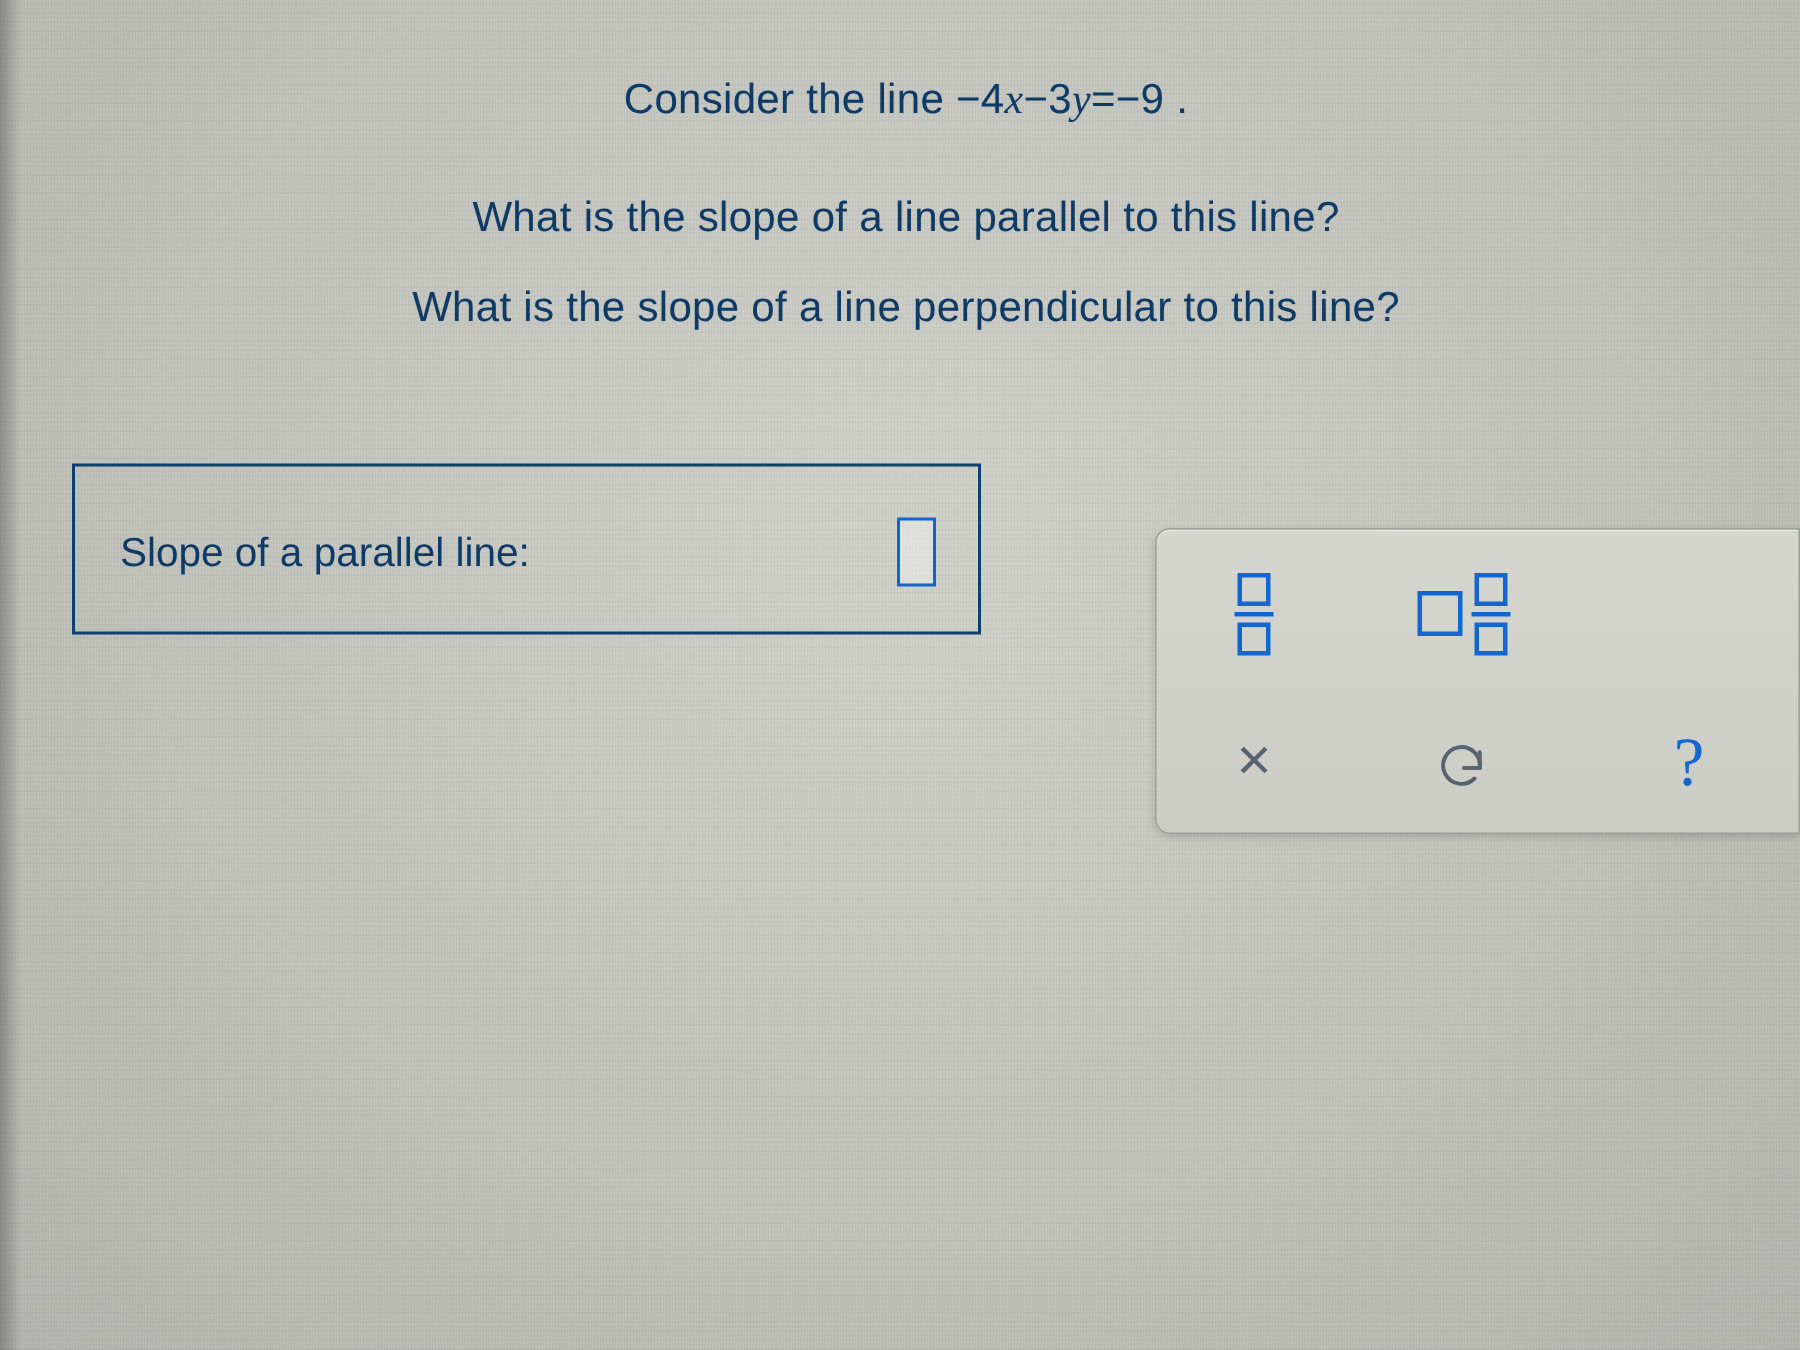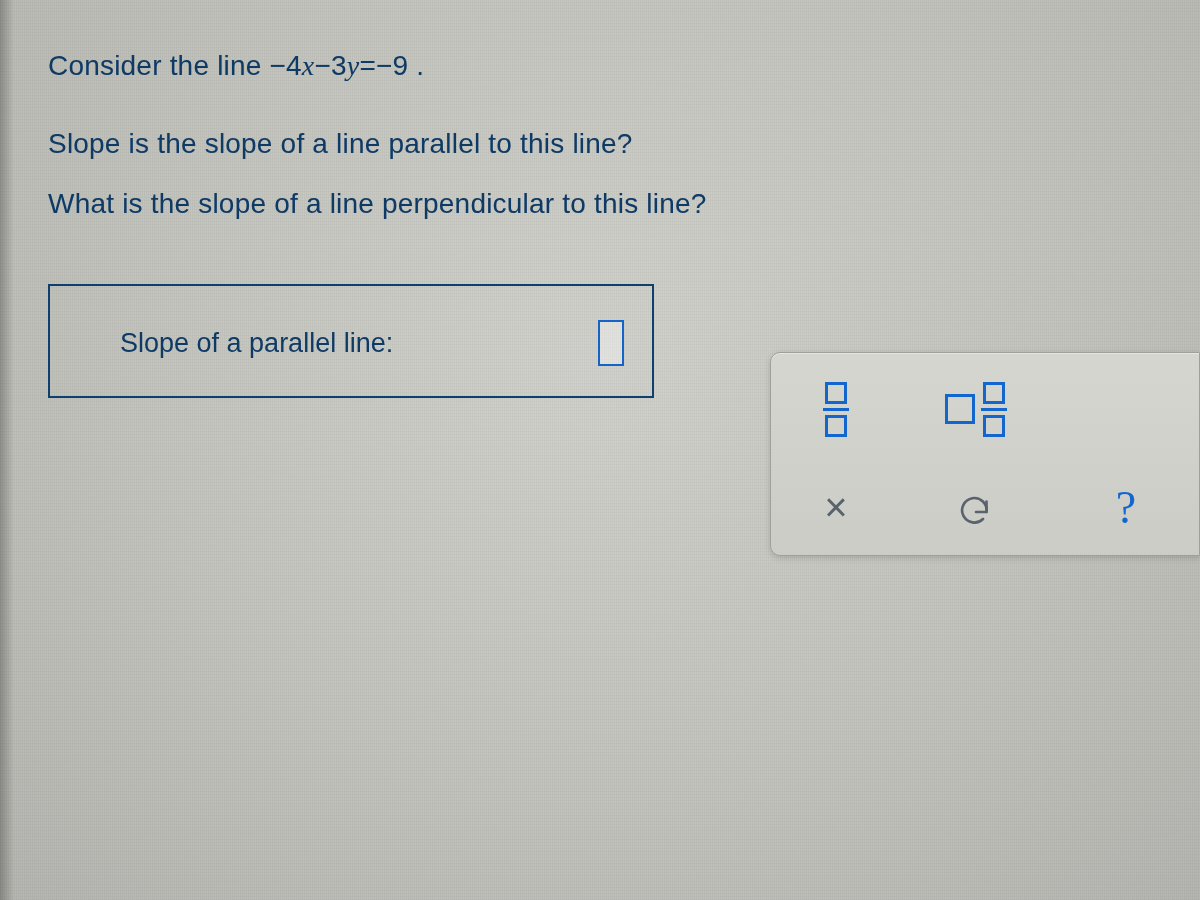--- a/index.html
+++ b/index.html
@@ -11,34 +11,34 @@
       repeating-linear-gradient(0deg, rgba(0,0,0,0.02) 0 1px, transparent 1px 3px),
       radial-gradient(ellipse at 50% 40%, #d1d2cc 0%, #c3c4be 55%, #b5b6b0 100%);
     font-family: "Segoe UI", Verdana, Geneva, sans-serif;
     color: #0e3a66;
     padding: 50px 40px 0 48px;
     position: relative;
     overflow: hidden;
   }
 
   
-  .qline { font-size: 28px; letter-spacing: .2px; text-shadow: 0 0 1px rgba(0,0,0,.08); }
+  .qline { font-size: 28px; letter-spacing: .2px; text-shadow: 0 0 1px rgba(0,0,0,.08); text-align: center; }
   .qline.eq { margin-bottom: 46px; }
   .qline.q1 { margin-bottom: 28px; }
-  .qline.q2 { margin-bottom: 64px; }
+  .qline.q2 { margin-bottom: 88px; }
   .mathital { font-style: italic; font-family: "Georgia","Times New Roman",serif; color:#0e3a66; }
 
   
   .answer-box {
     border: 2px solid #0f3f6e;
     width: 606px;
     padding: 34px 28px 30px 30px;
     background: rgba(255,255,255,0);
   }
-  .ans-row { display:flex; align-items:center; justify-content:flex-start; gap: 14px; margin-left: 40px; }
+  .ans-row { display:flex; align-items:center; justify-content:flex-start; gap: 14px; }
   .ans-row + .ans-row { margin-top: 58px; }
   .ans-label { font-size: 27px; color:#0e3a66; flex: 0 0 auto; }
   .ans-input {
     margin-left: auto;
     width: 26px; height: 46px;
     border: 2px solid #1463c9;
     background: rgba(255,255,255,0.35);
   }
   .ans-input.narrow { width: 18px; height: 44px; margin-left: 6px; }
 
@@ -76,21 +76,21 @@
   }
 </style>
 </head>
 <body>
 
 <p class="qline eq">
   <span>Consider the line </span>
   <span id="eq-math">−4<span class="mathital">x</span>−3<span class="mathital">y</span>=−9</span>
   <span>.</span>
 </p>
-<p class="qline q1">Slope is the slope of a line parallel to this line?</p>
+<p class="qline q1">What is the slope of a line parallel to this line?</p>
 <p class="qline q2">What is the slope of a line perpendicular to this line?</p>
 
 <div class="answer-box">
   <div class="ans-row">
     <span class="ans-label">Slope of a parallel line:</span>
     <div class="ans-input" role="textbox"></div>
   </div>
 </div>
 
 <div class="toolbox">

